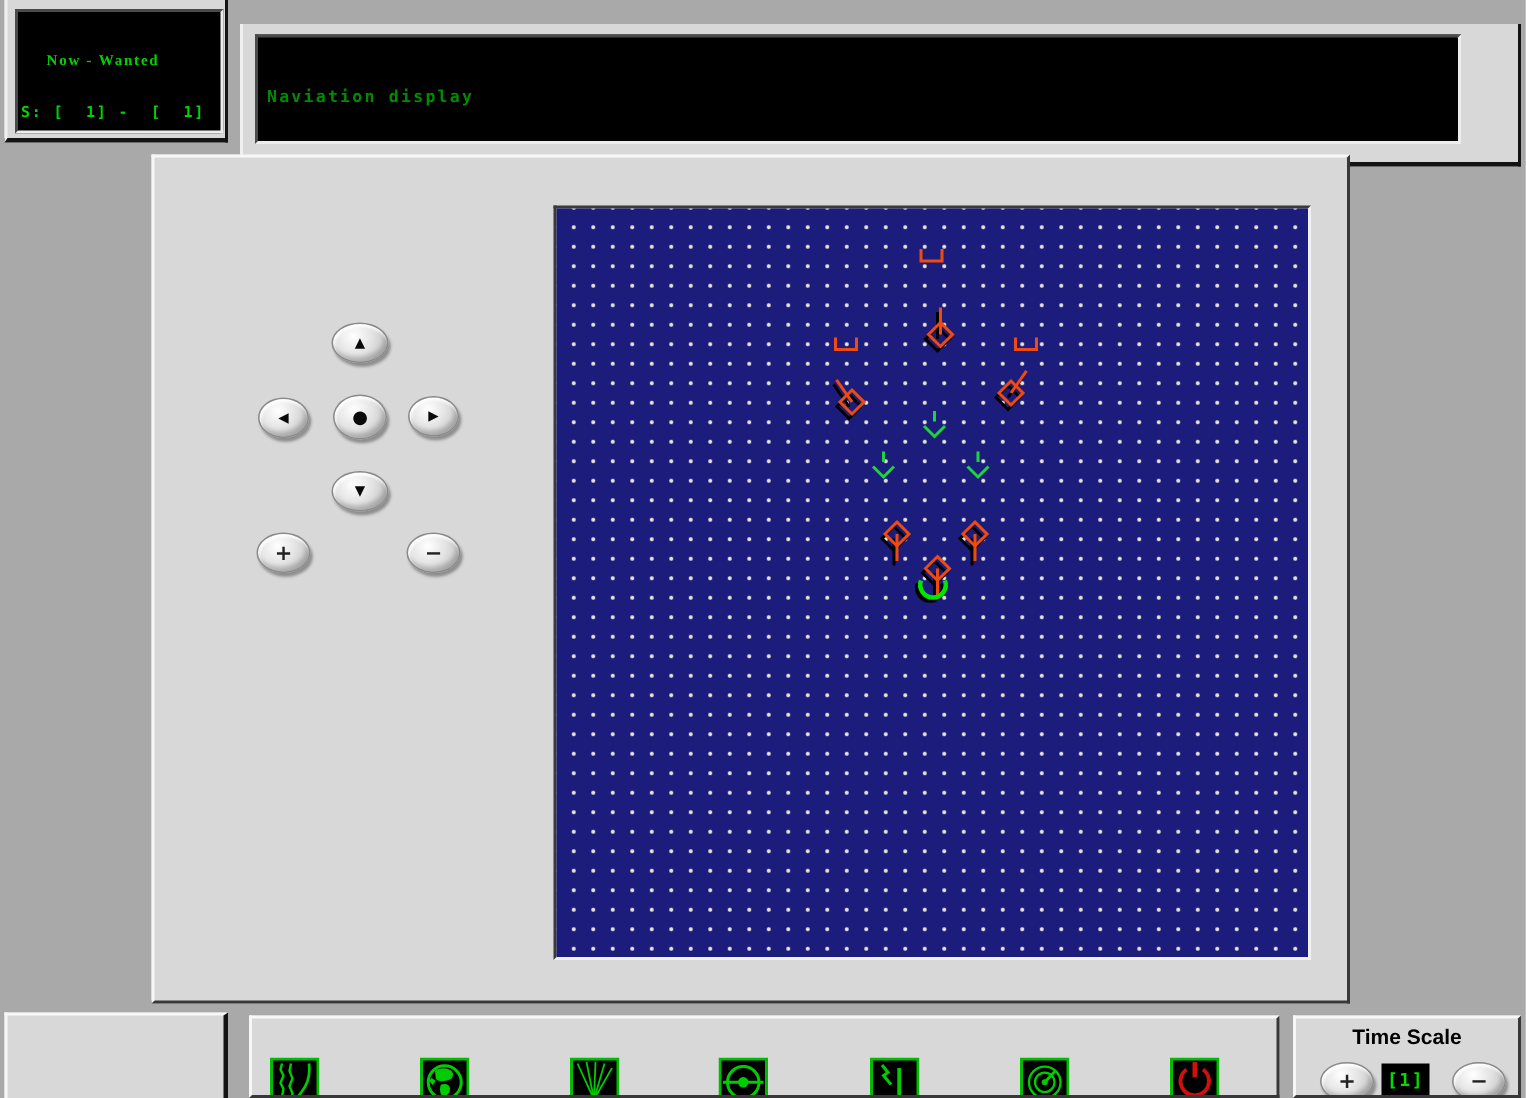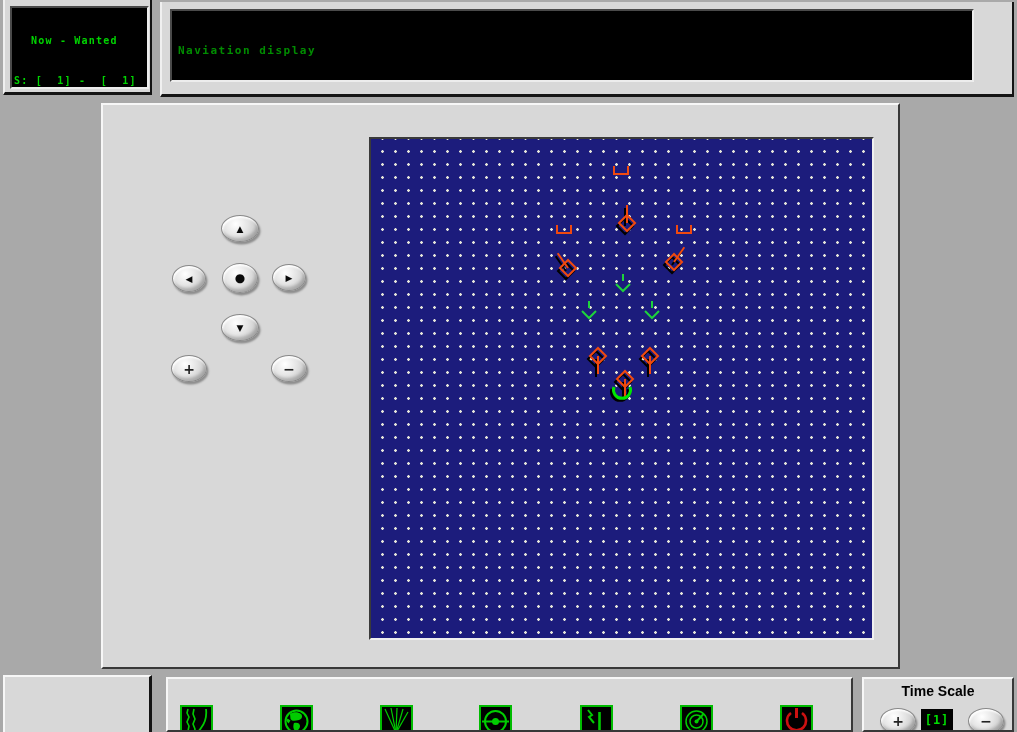--- a/index.html
+++ b/index.html
@@ -22,23 +22,23 @@
     position:absolute; background: var(--display_bg, #000);
     border-top:2px solid #4a4a4a; border-left:2px solid #4a4a4a;
     border-right:2px solid #ededed; border-bottom:2px solid #ededed;
     overflow:hidden;
   }
   
   #status-panel { left:3px; top:0; width:149px; height:95px; }
   #status-display { left:5px; top:6px; width:139px; height:83px;
     color: var(--status_text, #00d400); font-weight:bold; font-size:10px;
     letter-spacing:1.2px; line-height:11px; padding:5px 0 0 2px; white-space:pre; }
-  #status-display .hdr { margin-left:17px; margin-bottom:7px; }
-  
-  #message-panel { left:160px; top:2px; width:854px; height:95px; }
+  #status-display .hdr { margin-left:17px; margin-bottom:2px;font-family:Liberation Serif, serif; }
+  
+  #message-panel { left:160px; top:16px; width:854px; height:95px; }
   #message-display { left:8px; top:7px; width:804px; height:73px;
     font-weight:bold; font-size:11px; letter-spacing:1.5px; line-height:15px;
     padding:2px 0 0 6px; white-space:pre; }
   .msg-dim { color: var(--message_dim, #008c00); }
   
   #main-panel { left:101px; top:103px; width:799px; height:566px; }
   .oval-btn {
     position:absolute; border-radius:50%;
     background: radial-gradient(circle at 38% 32%, #ffffff 0%, #e3e3e3 45%, #c2c2c2 85%, #ababab 100%);
     border:1px solid #8a8a8a;

